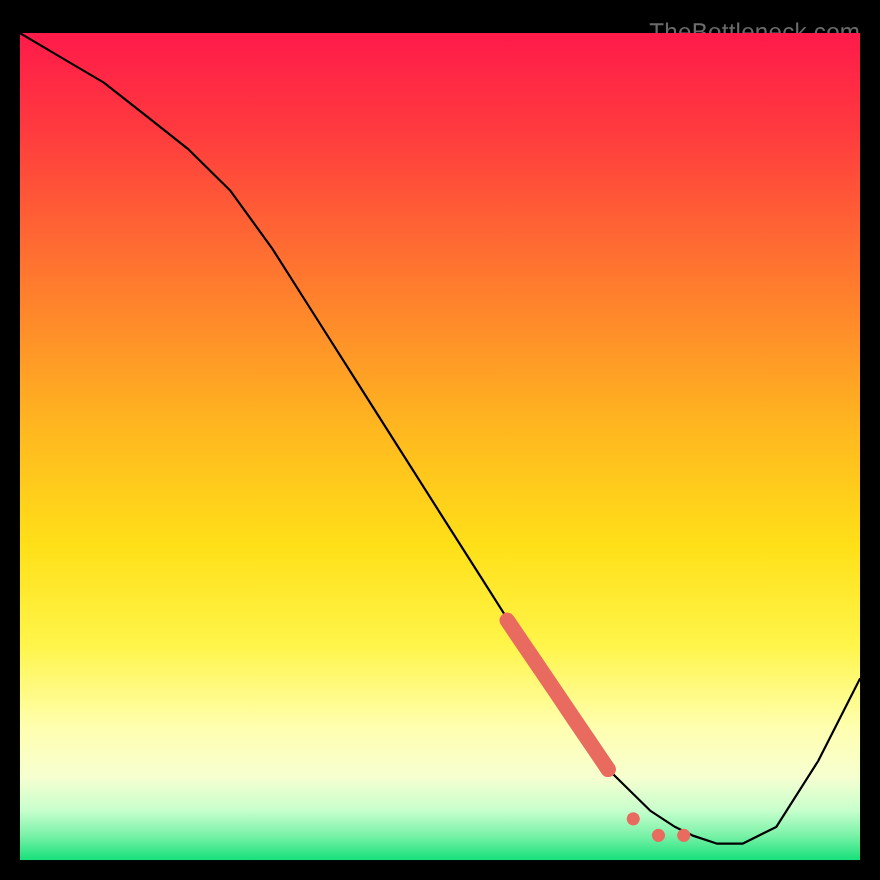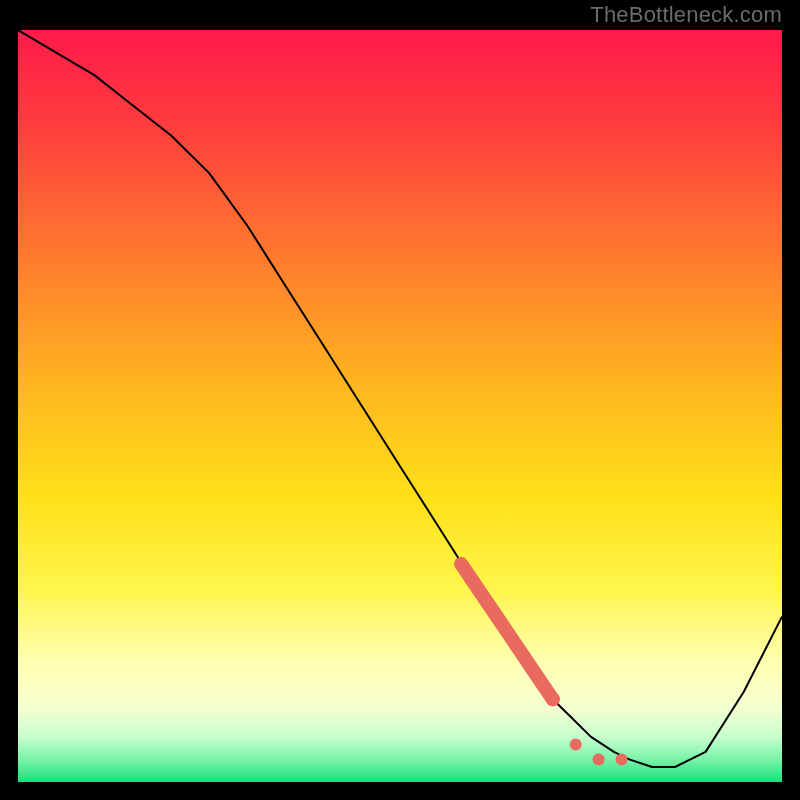--- a/index.html
+++ b/index.html
@@ -12,21 +12,21 @@
     overflow: hidden;
   }
   .outer {
     position: relative;
     width: 800px;
     height: 800px;
     background: #000;
   }
   .watermark {
     position: absolute;
-    top: 2px;
+    top: 16px;
     right: 18px;
     color: #6b6b6b;
     font-size: 22px;
     font-weight: 500;
     letter-spacing: 0.2px;
     user-select: none;
   }
   .plot-wrap {
     position: absolute;
     left: 18px;

